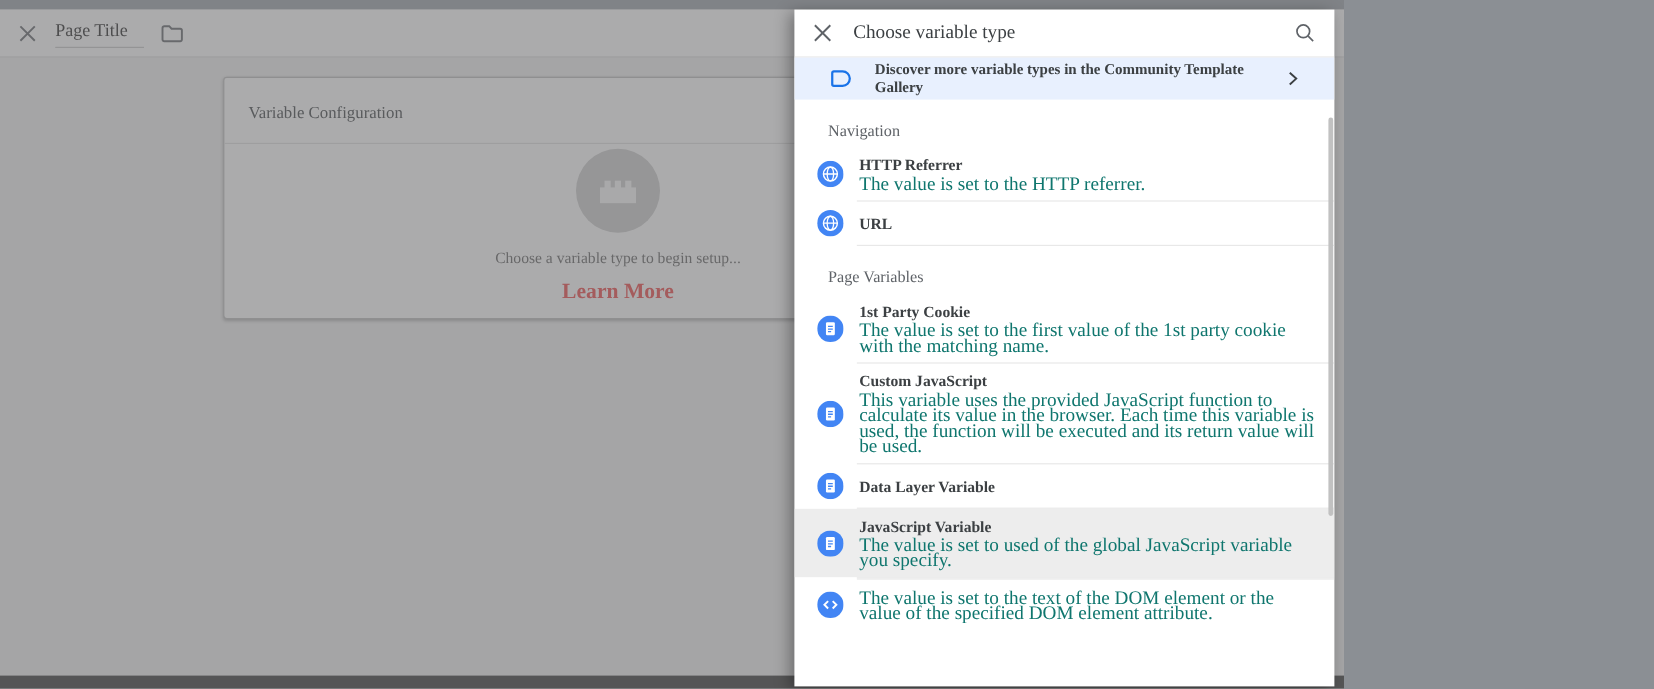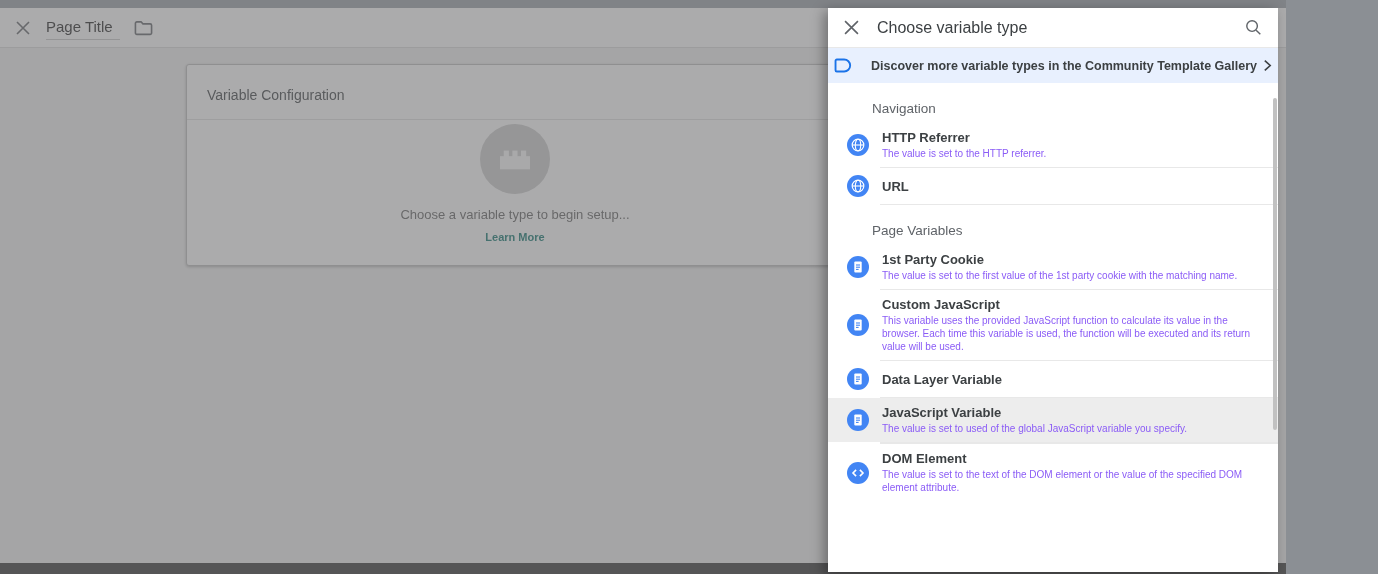--- a/index.html
+++ b/index.html
@@ -1,20 +1,20 @@
 <!DOCTYPE html>
 <html><head>
 <meta charset="utf-8">
 <style>
   html,body{margin:0;padding:0;background:#8b8f94;}
   *{box-sizing:border-box;}
   .stage{
-    position:relative;width:1286px;height:574px;overflow:hidden;
+    position:relative;width:1120px;height:574px;overflow:hidden;
     background:#9aa0a6;
-    font-family:Liberation Sans, sans-serif;
+    font-family:Liberation Serif, serif;
     -webkit-font-smoothing:antialiased;
   }
   
   .editor{position:absolute;top:8px;left:0;right:0;bottom:0;background:#f1f1f1;z-index:1;}
   .editor-header{
     height:40px;background:#fff;border-bottom:1px solid #dcdcdc;
     display:flex;align-items:center;padding:0 16px;
   }
   .icon-btn{display:inline-flex;align-items:center;justify-content:center;cursor:pointer;}
   .page-title-input{
@@ -28,48 +28,48 @@
     background:#fff;border:1px solid #bdbdbd;border-radius:3px;
     box-shadow:0 1px 3px rgba(0,0,0,0.28);
   }
   .card-title{padding:22px 20px 16px;font-size:14px;color:#3c4043;border-bottom:1px solid #e0e0e0;}
   .card-empty{text-align:center;}
   .empty-circle{
     width:70px;height:70px;border-radius:50%;background:#cccccc;
     margin:4px auto 0;display:flex;align-items:center;justify-content:center;
   }
   .empty-text{margin-top:13px;font-size:13px;color:#616161;}
-  .learn-more{display:inline-block;margin-top:9px;font-size:11px;font-weight:bold;color:#0f766e;cursor:pointer;text-decoration:none;}
+  .learn-more{display:inline-block;margin-top:9px;font-size:18px;font-weight:bold;color:#ef4444;cursor:pointer;text-decoration:none;}
   .bottom-bar{position:absolute;left:0;right:0;bottom:0;height:11px;background:#323234;z-index:2;}
   
   .backdrop{position:absolute;inset:0;background:rgba(110,110,112,0.58);z-index:5;cursor:pointer;}
   
   .panel{
     position:absolute;top:8px;right:8px;bottom:2px;width:450px;background:#fff;z-index:10;
     box-shadow:-4px 3px 12px rgba(0,0,0,0.35);
     display:flex;flex-direction:column;overflow:hidden;
   }
   .panel-header{
     height:40px;min-height:40px;display:flex;align-items:center;
     padding:0 16px;border-bottom:1px solid #e8e8e8;
   }
   .panel-title{flex:1;margin:0 0 0 18px;font-size:16px;font-weight:normal;color:#3c4043;}
   .banner{
     height:35px;min-height:35px;background:#e8f0fe;display:flex;align-items:center;
-    padding:0 6px;cursor:pointer;
+    padding:0 30px;cursor:pointer;
   }
   .banner-text{flex:1;margin-left:18px;font-size:12.5px;font-weight:bold;color:#3c4043;}
   .panel-scroll{flex:1;overflow:hidden;position:relative;}
-  .section-label{padding:17px 16px 5px 44px;font-size:13.5px;line-height:18px;color:#5f6368;}
+  .section-label{padding:17px 16px 5px 28px;font-size:13.5px;line-height:18px;color:#5f6368;}
   .row{display:flex;align-items:center;padding:7px 16px 7px 19px;cursor:pointer;}
   .row.highlighted{background:#ededed;}
   .row-icon{width:22px;height:22px;min-width:22px;display:inline-flex;}
   .row-text{margin-left:13px;}
   .row-title{font-size:13px;font-weight:bold;line-height:15px;color:#3c4043;}
-  .row-desc{font-size:10px;line-height:13px;color:#8b5cf6;margin-top:2px;}
+  .row-desc{font-size:16px;line-height:13px;color:#0f766e;margin-top:2px;}
   .row-divider{border-bottom:1px solid #e8e8e8;margin-left:52px;}
   .scroll-thumb{
     position:absolute;right:1px;top:90px;width:4px;height:332px;
     background:#c1c1c1;border-radius:2px;z-index:11;cursor:grab;
   }
 </style>
 </head>
 <body>
 
 <div class="stage">
@@ -239,21 +239,20 @@
         <div class="row-divider"></div>
         <div class="row">
           <span class="row-icon">
             <svg width="22" height="22" viewBox="0 0 22 22">
               <circle cx="11" cy="11" r="11" fill="#4285f4"></circle>
               <path d="M9.1 7.9 L6 11 L9.1 14.1" fill="none" stroke="#fff" stroke-width="1.6"></path>
               <path d="M12.9 7.9 L16 11 L12.9 14.1" fill="none" stroke="#fff" stroke-width="1.6"></path>
             </svg>
           </span>
           <div class="row-text">
-            <div class="row-title">DOM Element</div>
             <div class="row-desc">The value is set to the text of the DOM element or the value of the specified DOM element attribute.</div>
           </div>
         </div>
       </div>
     <div class="scroll-thumb"></div>
   </aside>
 
 </div>
 
 </body></html>

